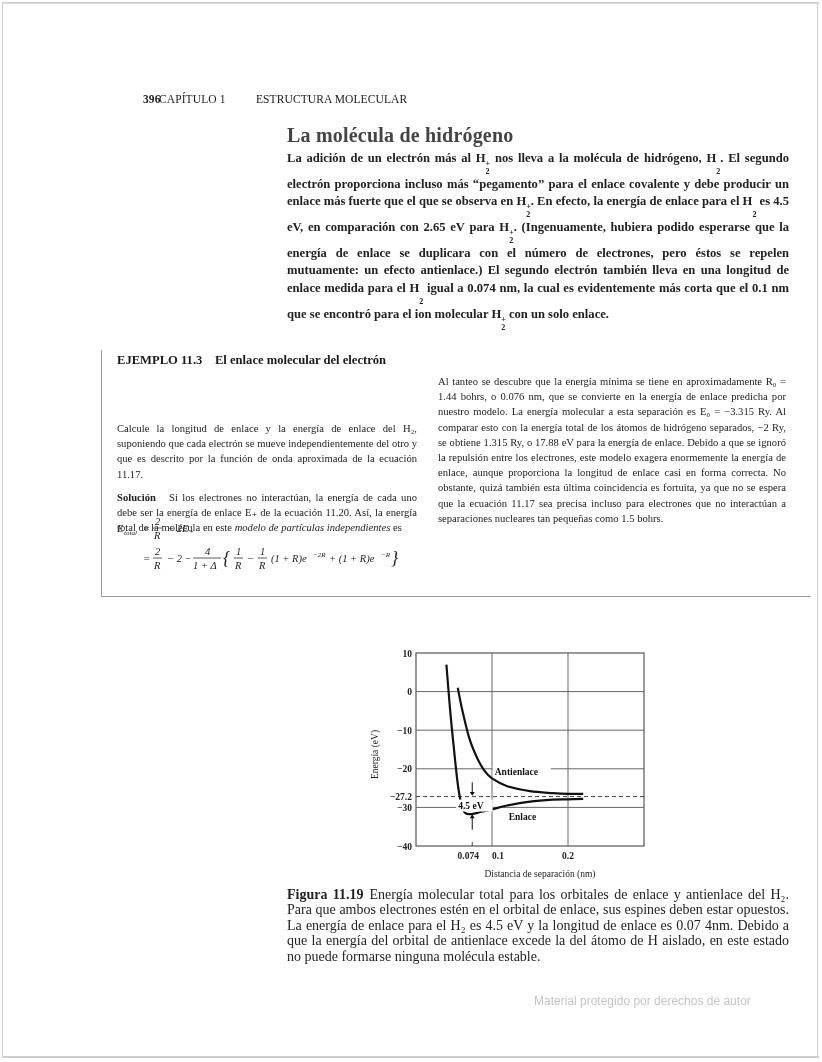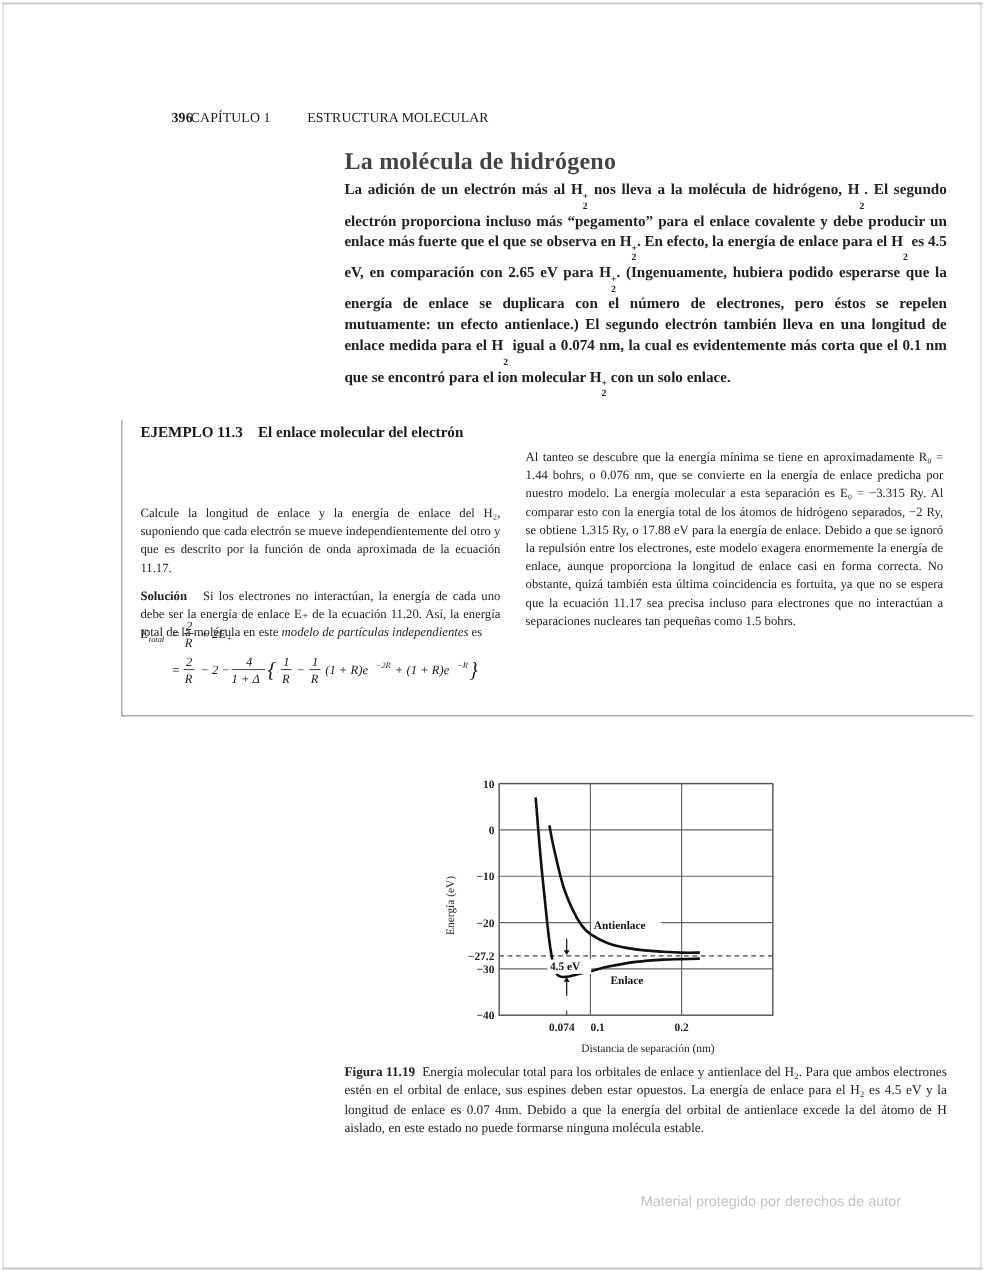--- a/index.html
+++ b/index.html
@@ -20,21 +20,21 @@
                  border-left:1px solid #999; border-bottom:1px solid #999; box-sizing:border-box; }
   .ex-title { position:absolute; left:117px; top:353px; font-size:12.6px; font-weight:bold; white-space:nowrap; }
   .ex-col { position:absolute; font-size:10.6px; line-height:15.2px; text-align:justify; color:#222; }
   .ex-left { left:117px; top:374px; width:300px;margin-top:47px; }
   .ex-right { left:438px; top:374px; width:348px; }
   .ex-col p { margin:0 0 8px 0; }
   .bold { font-weight:bold; }
   .ital { font-style:italic; }
   .eq { position:absolute; left:117px; top:514px; width:305px; height:62px; font-size:10.5px; font-style:italic; }
   .chart-wrap { position:absolute; left:360px; top:644px; width:300px; height:236px; }
-  .caption { position:absolute; left:287px; top:887px; width:502px; font-size:11px; line-height:15.4px; text-align:justify; color:#222; }
+  .caption { position:absolute; left:287px; top:887px; width:502px; font-size:14px; line-height:15.4px; text-align:justify; color:#222; }
   .caption .lbl { font-weight:bold; margin-right:6px; }
   .watermark { position:absolute; left:534px; top:994px; font-family:"Liberation Sans","DejaVu Sans",sans-serif;
                font-size:12px; color:#c4c4c4; white-space:nowrap; }
   .bottom-line { position:absolute; left:2px; top:1056px; width:817px; height:2px; background:#cfcfcf; }
 </style>
 </head>
 <body>
 
 <div class="frame-top"></div>
 <div class="frame"></div>

